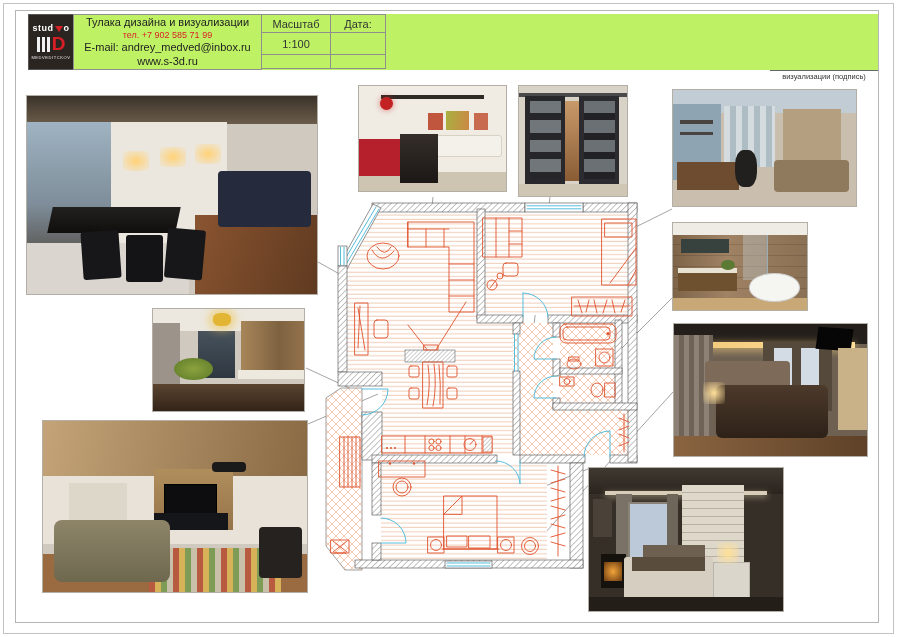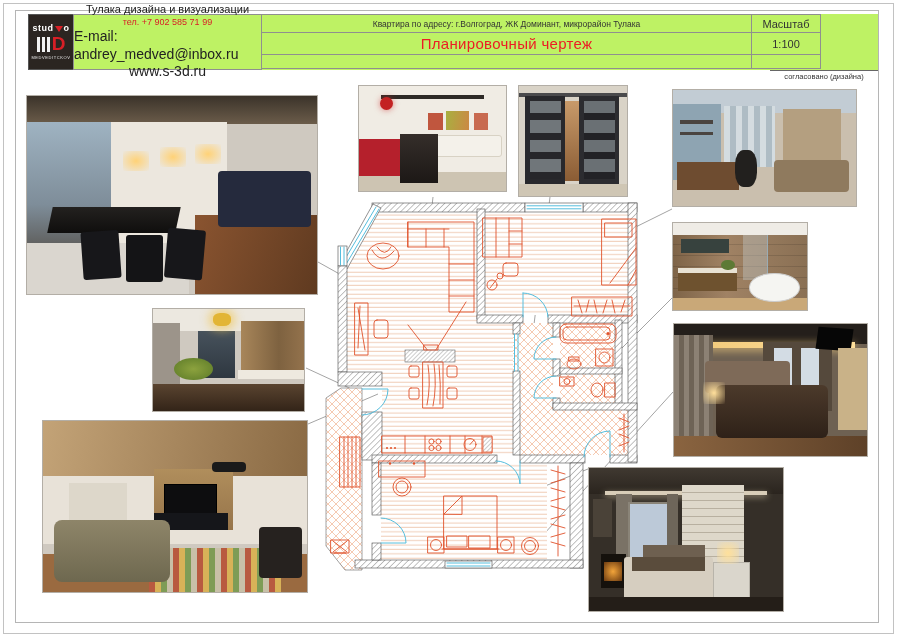--- a/index.html
+++ b/index.html
@@ -16,21 +16,21 @@
   .logo-top{color:#fff;font-size:9px;font-weight:bold;letter-spacing:.5px;line-height:9px;display:flex;align-items:center;}
   .logo-tri{width:0;height:0;border-left:4px solid transparent;border-right:4px solid transparent;
             border-top:6px solid #d81f26;margin:0 1px;}
   .logo-mid{display:flex;align-items:flex-end;gap:2px;height:18px;}
   .logo-bar{width:3px;height:15px;background:#f2f2f2;}
   .logo-D{color:#d81f26;font-size:19px;font-weight:bold;line-height:17px;font-family:"Liberation Sans",sans-serif;}
   .logo-bottom{color:#e8e8e8;font-size:4px;letter-spacing:.6px;margin-top:2px;}
   .studio-cell{width:189px;margin-left:-1px;display:flex;flex-direction:column;align-items:center;justify-content:center;line-height:1.25;}
   .studio-name{font-size:11px;color:#222;}
   .studio-phone{font-size:9px;color:#d81f26;}
-  .studio-mail,.studio-site{font-size:14px;color:#222;}
+  .studio-mail,.studio-site{font-size:11px;color:#222;}
   .mid-col{width:491px;margin-left:-1px;display:flex;flex-direction:column;}
   .col3{display:flex;flex-direction:column;margin-left:-1px;}
   .r1{height:19px;} .r2{height:23px;margin-top:-1px;} .r3{height:15px;margin-top:-1px;}
   .cellpad{display:flex;align-items:center;justify-content:center;}
   .addr{font-size:8.5px;color:#333;}
   .draw-title{font-size:15px;color:#ec1c24;letter-spacing:.3px;}
   .scale-col{width:70px;} .date-col{width:56px;}
   .small-lbl{font-size:11px;color:#333;}
   .approval{position:absolute;left:770px;top:70px;width:108px;border-top:1px solid #666;
             font-size:7.5px;color:#333;text-align:center;padding-top:1px;}
@@ -70,35 +70,35 @@
       <div class="logo-bottom">MEDVEDITCKOV</div>
     </div>
 
     <div class="tb-cell studio-cell">
       <div class="studio-name">Тулака дизайна и визуализации</div>
       <div class="studio-phone">тел. +7 902 585 71 99</div>
       <div class="studio-mail">E-mail: andrey_medved@inbox.ru</div>
       <div class="studio-site">www.s-3d.ru</div>
     </div>
 
-    <div class="mid-col">
-      <div class="tb-cell r1 cellpad addr">Квартира по адресу:  г.Волгоград,  ЖК Доминант, микрорайон Тулака</div>
-      <div class="tb-cell r2 cellpad draw-title">Планировочный чертеж</div>
-      <div class="tb-cell r3"></div>
-    </div>
 
     <div class="col3 scale-col">
       <div class="tb-cell r1 cellpad small-lbl">Масштаб</div>
       <div class="tb-cell r2 cellpad small-lbl">1:100</div>
       <div class="tb-cell r3"></div>
     </div>
 
-  </div>
-
-  <div class="approval">согласовано (дизайна)</div>
+    <div class="col3 date-col">
+      <div class="tb-cell r1 cellpad small-lbl">Дата:</div>
+      <div class="tb-cell r2"></div>
+      <div class="tb-cell r3"></div>
+    </div>
+  </div>
+
+  <div class="approval">визуализации (подпись)</div>
 
   <svg class="plan-svg" width="900" height="637" viewBox="0 0 900 637">
     <defs>
       <pattern id="hatch" width="4.2" height="4.2" patternUnits="userSpaceOnUse" patternTransform="rotate(45)">
         <rect width="4.2" height="4.2" fill="#ffffff"></rect>
         <line x1="0" y1="0" x2="0" y2="4.2" stroke="#8f8f8f" stroke-width="1.1"></line>
       </pattern>
       <pattern id="fl" width="6" height="4.4" patternUnits="userSpaceOnUse">
         <rect width="6" height="4.4" fill="#ffffff"></rect>
         <line x1="0" y1="3.8" x2="6" y2="3.8" stroke="#f0cdb6" stroke-width="1"></line>

